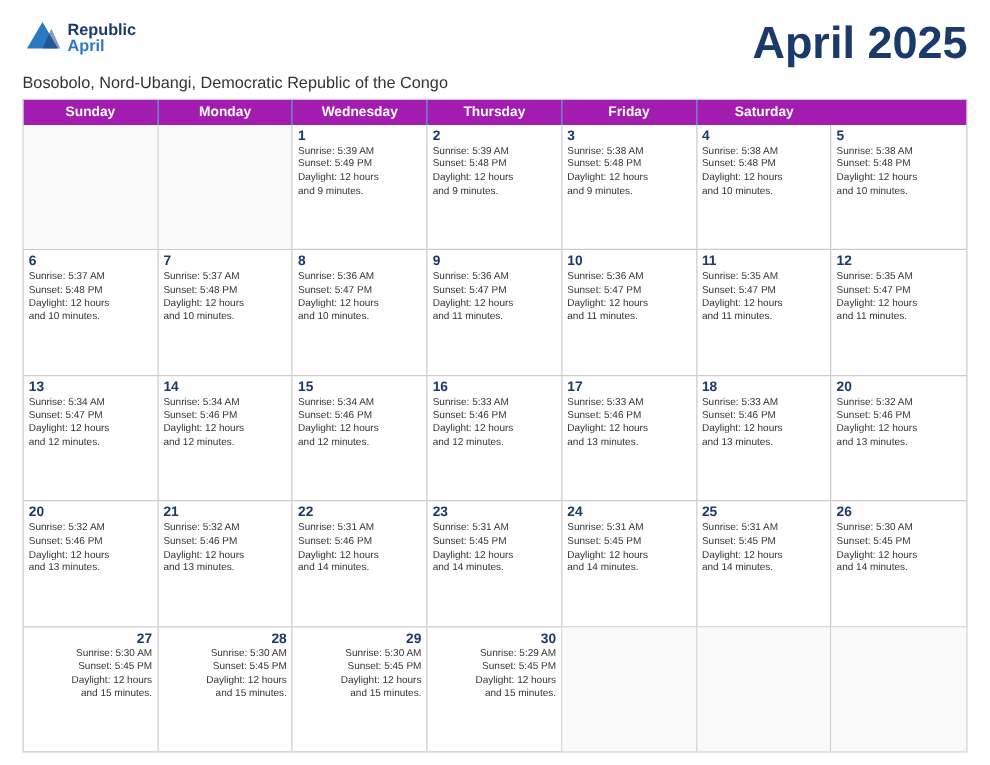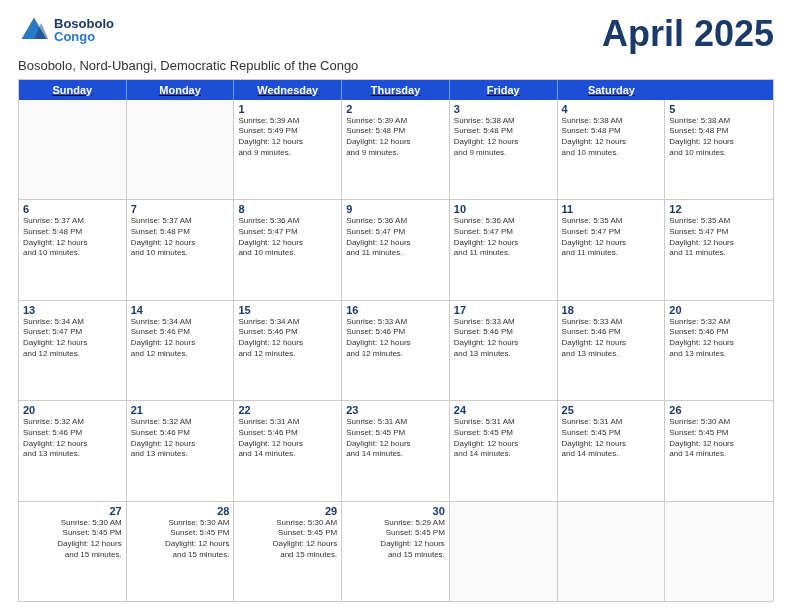--- a/index.html
+++ b/index.html
@@ -39,22 +39,21 @@
     }
     .calendar {
       flex: 1;
       display: flex;
       flex-direction: column;
       border: 1px solid #ccc;
     }
     .cal-header-row {
       display: grid;
       grid-template-columns: repeat(7, 1fr);
-      background: #1d4ed8;
-      text-decoration: underline;
+      background: #a21caf;
     }
     .cal-header-cell {
       color: #fff;
       font-size: 11px;
       font-weight: bold;
       text-align: center;
       padding: 4px 2px;
       border-right: 1px solid #5a9fd4;
     }
     .cal-header-cell:last-child { border-right: none; }
@@ -120,22 +119,22 @@
 <body>
 
 <div class="page">
   <div class="header">
     <div class="logo-wrapper">
       <svg class="logo-shape" viewBox="0 0 36 36">
         <polygon points="18,4 32,28 4,28" fill="#2979c5"></polygon>
         <polygon points="26,10 34,28 18,28" fill="#1a3a6b" opacity="0.5"></polygon>
       </svg>
       <div class="logo-name">
-        <span class="logo-general">Bosobolo</span>
-        <span class="logo-blue-word">Congo</span>
+        <span class="logo-general">Republic</span>
+        <span class="logo-blue-word">April</span>
       </div>
     </div>
     <div class="title-block">
       <div class="month-year">April 2025</div>
     </div>
   </div>
   <div class="subtitle">Bosobolo, Nord-Ubangi, Democratic Republic of the Congo</div>
   <div class="calendar">
     <div class="cal-header-row">
     <div class="cal-header-cell">Sunday</div>

